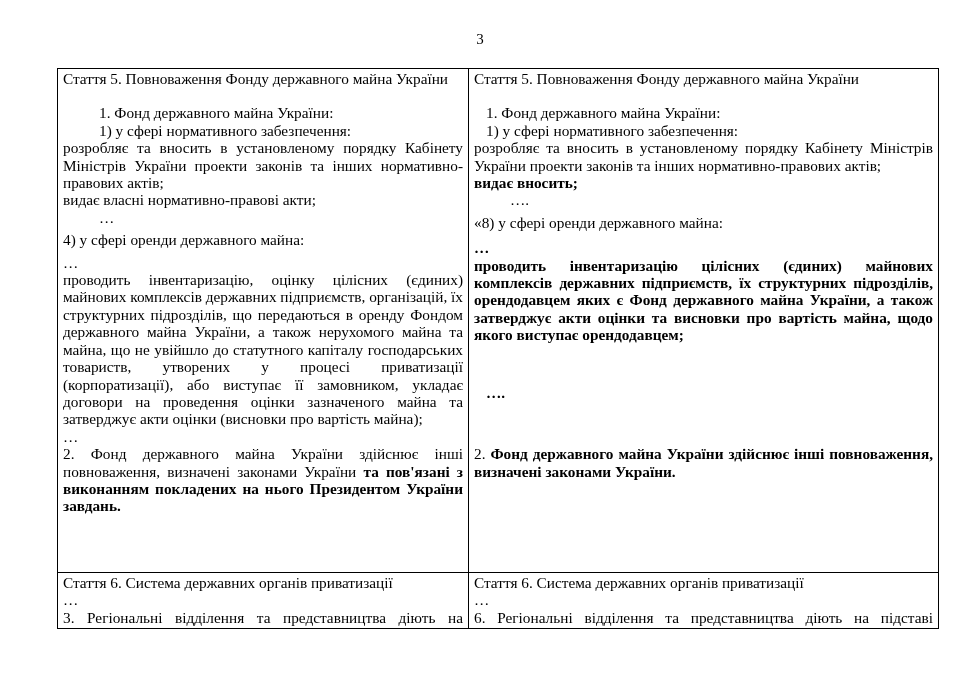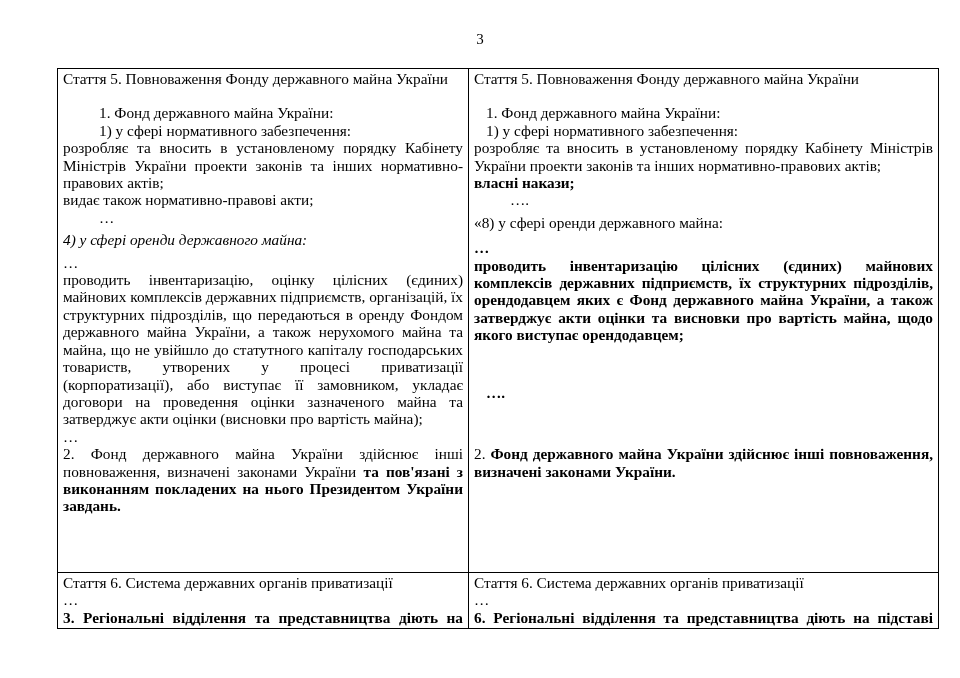--- a/index.html
+++ b/index.html
@@ -39,53 +39,53 @@
     padding: 1px 5px 2px 5px;
     font-size: 15.3px;
     line-height: 17.4px;
   }
   td.col-left  { width: 400px; }
   td.col-right { width: 459px; }
   tr.row-main td { height: 500px; }
   tr.row-last td { height: 52px; margin-top: 36px; }
   p.para { margin: 0; padding: 0; }
   .a-j  { text-align: justify; }
-  .a-jl { text-align: justify; text-align-last: justify; font-weight: bold; }
+  .a-jl { text-align: justify; text-align-last: justify; }
   .ind1 { text-indent: 36px; }
   .ind2 { text-indent: 12px; }
   .b    { font-weight: bold; }
 </style>
 </head>
 <body>
 
 <div class="page">
   <div class="page-number">3</div>
 
   <table class="cmp">
     <tbody>
       <tr class="row-main">
         <td class="col-left">
             <p class="para a-j"><span>Стаття 5. Повноваження Фонду державного майна України</span></p>
             <p class="para ind1" style="margin-top: 17px;"><span>1. Фонд державного майна України:</span></p>
             <p class="para ind1"><span>1) у сфері нормативного забезпечення:</span></p>
             <p class="para a-j"><span>розробляє та вносить в установленому порядку Кабінету Міністрів України проекти законів та інших нормативно-правових актів;</span></p>
-            <p class="para"><span>видає також нормативно-правові акти;</span></p>
+            <p class="para"><span>видає власні нормативно-правові акти;</span></p>
             <p class="para ind1"><span>…</span></p>
-            <p class="para" style="margin-top: 5px; font-style: italic;"><span>4) у сфері оренди державного майна:</span></p>
+            <p class="para" style="margin-top: 5px;"><span>4) у сфері оренди державного майна:</span></p>
             <p class="para" style="margin-top: 5px;"><span>…</span></p>
             <p class="para a-j"><span>проводить інвентаризацію, оцінку цілісних (єдиних) майнових комплексів державних підприємств, організацій, їх структурних підрозділів, що передаються в оренду Фондом державного майна України, а також нерухомого майна та майна, що не увійшло до статутного капіталу господарських товариств, утворених у процесі приватизації (корпоратизації), або виступає її замовником, укладає договори на проведення оцінки зазначеного майна та затверджує акти оцінки (висновки про вартість майна);</span></p>
             <p class="para"><span>…</span></p>
             <p class="para a-j"><span>2. Фонд державного майна України здійснює інші повноваження, визначені законами України </span><span class="b">та пов'язані з виконанням покладених на нього Президентом України завдань.</span></p>
           </td>
         <td class="col-right">
             <p class="para"><span>Стаття 5. Повноваження Фонду державного майна України</span></p>
             <p class="para ind2" style="margin-top: 17px;"><span>1.  Фонд державного майна України:</span></p>
             <p class="para ind2"><span>1) у сфері нормативного забезпечення:</span></p>
             <p class="para a-j"><span>розробляє та вносить в установленому порядку Кабінету Міністрів України проекти законів та інших нормативно-правових актів;</span></p>
-            <p class="para b"><span>власні накази;</span></p>
+            <p class="para b"><span>видає вносить;</span></p>
             <p class="para ind1"><span>….</span></p>
             <p class="para" style="margin-top: 5px;"><span>«8) у сфері оренди державного майна:</span></p>
             <p class="para b" style="margin-top: 8px;"><span>…</span></p>
             <p class="para a-j b"><span>проводить інвентаризацію цілісних (єдиних) майнових комплексів державних підприємств, їх структурних підрозділів, орендодавцем яких є Фонд державного майна України, а також затверджує акти оцінки та висновки про вартість майна, щодо якого виступає орендодавцем;</span></p>
             <p class="para ind2 b" style="margin-top: 40px;"><span>….</span></p>
             <p class="para a-j" style="margin-top: 44px;"><span>2.  </span><span class="b">Фонд державного майна України здійснює інші повноваження, визначені законами України.</span></p>
           </td>
       </tr>
       <tr class="row-last">
         <td class="col-left">

